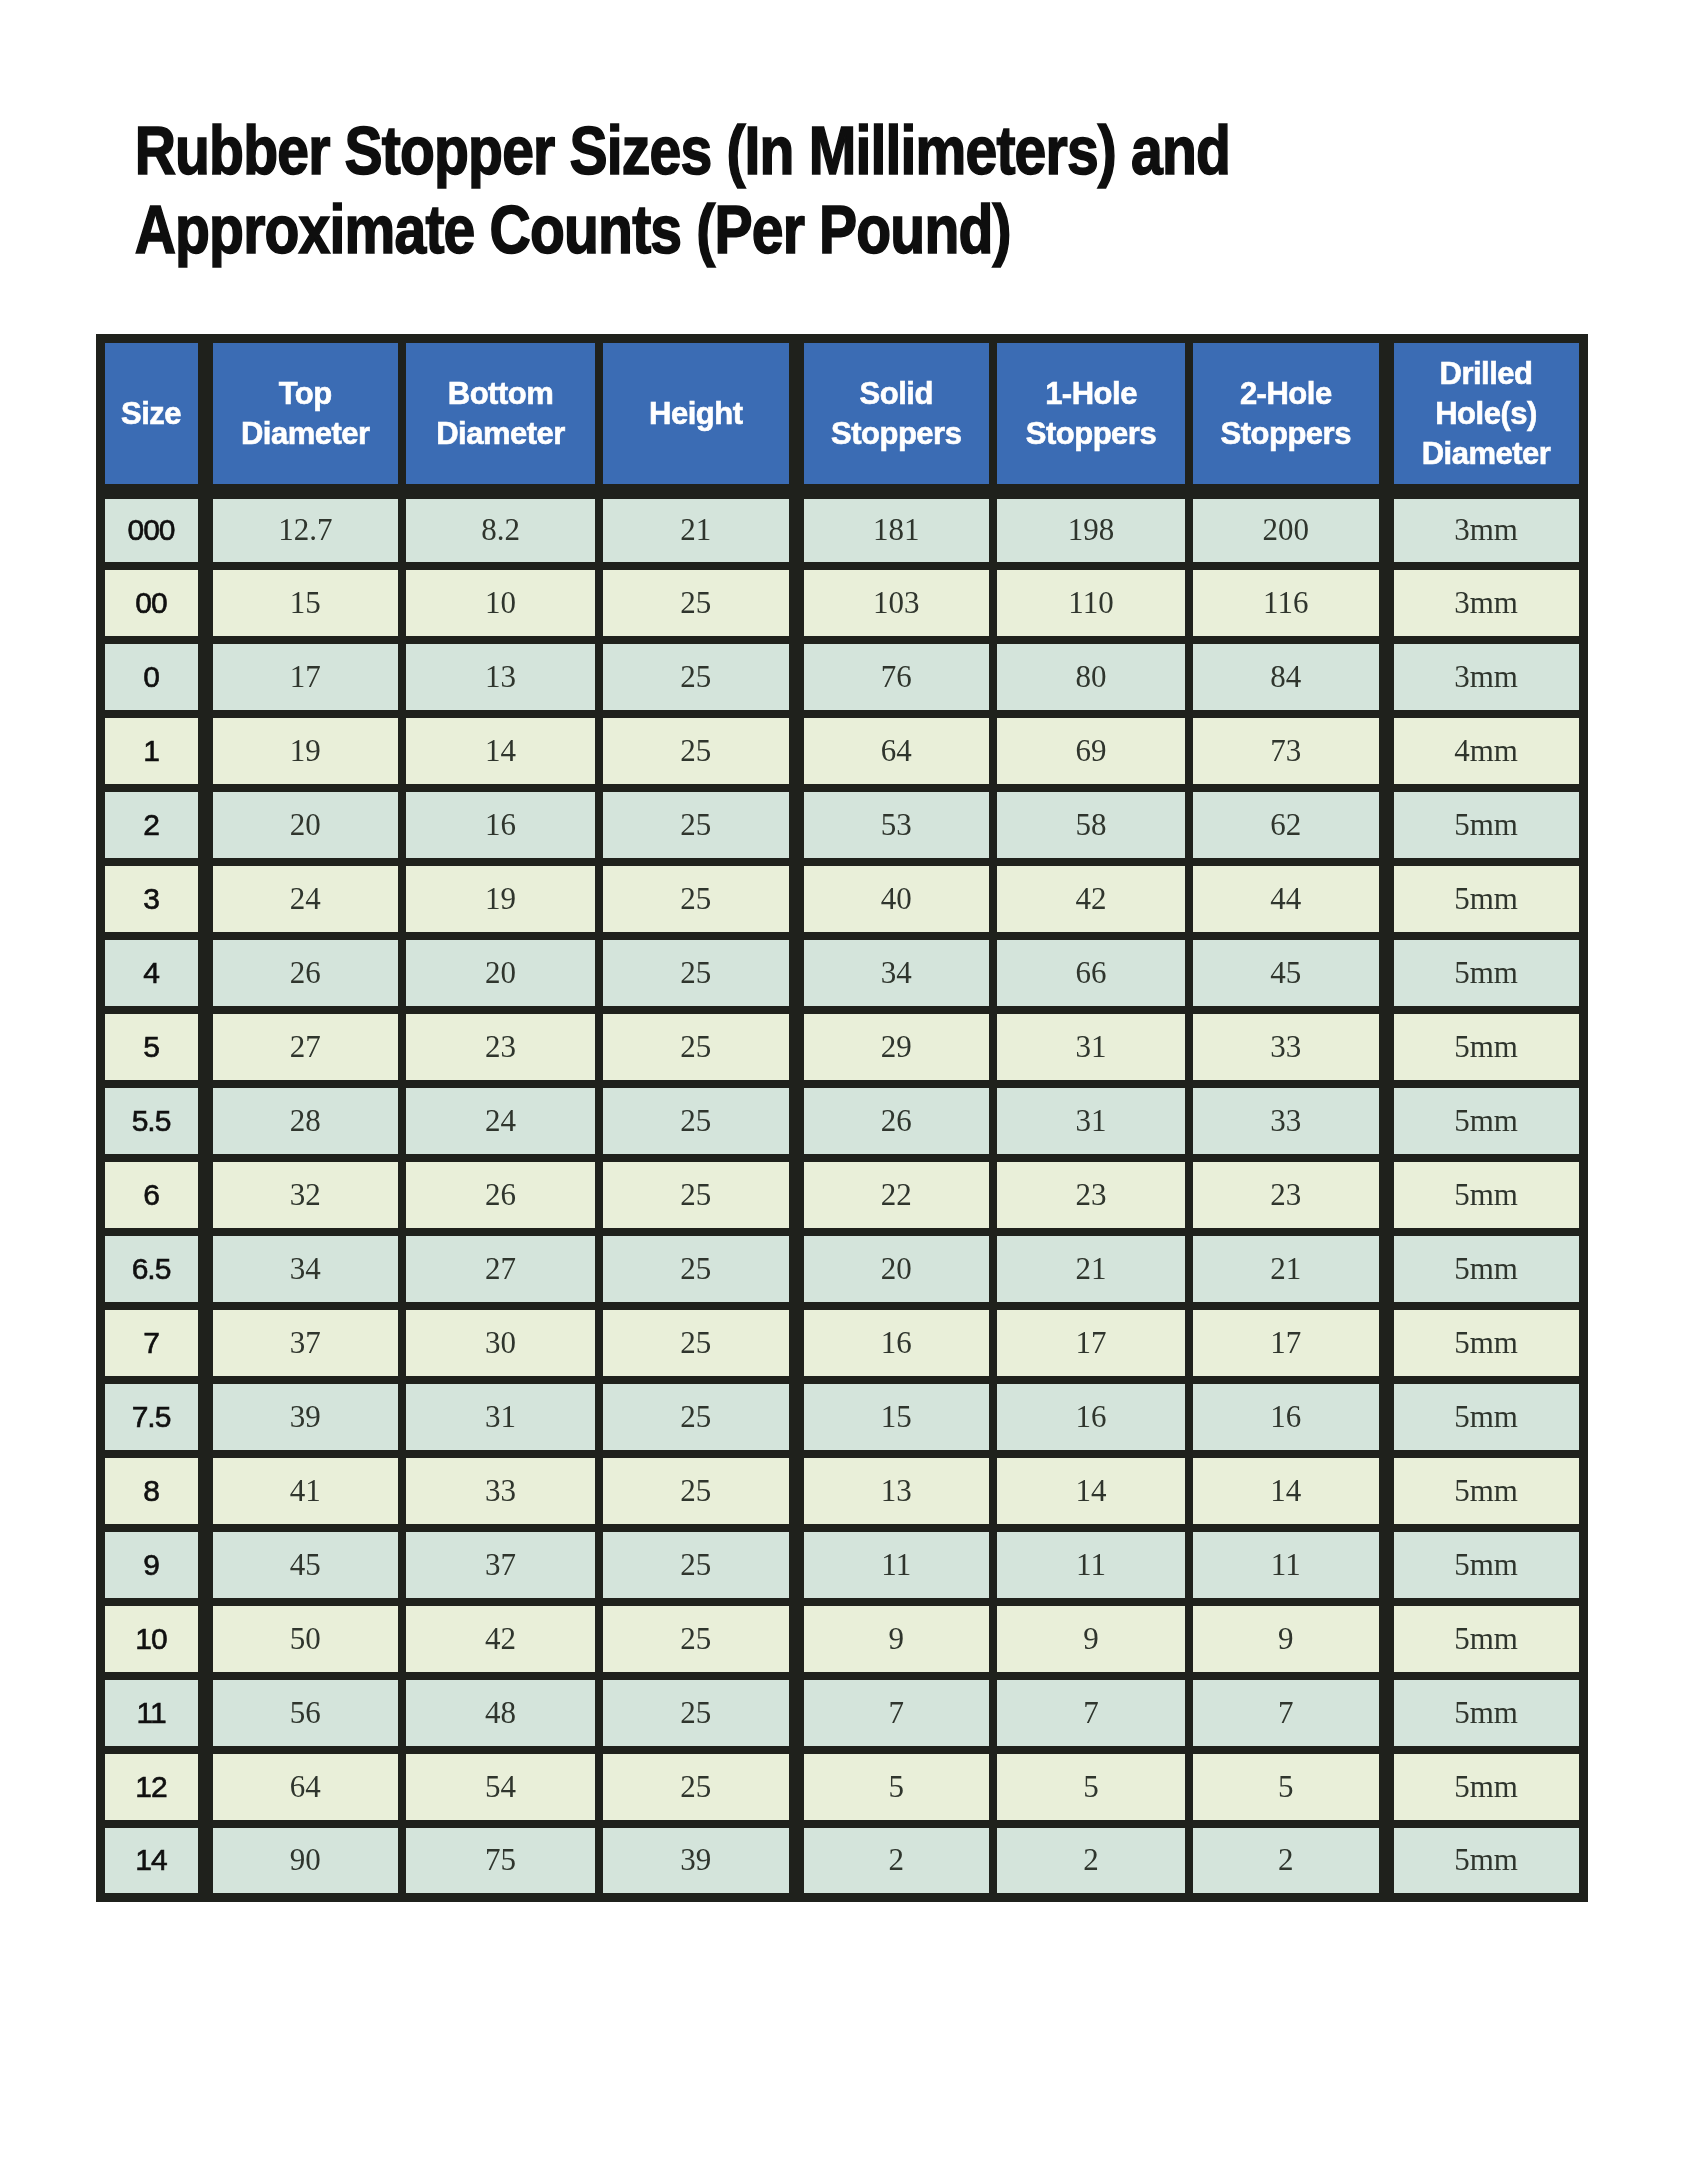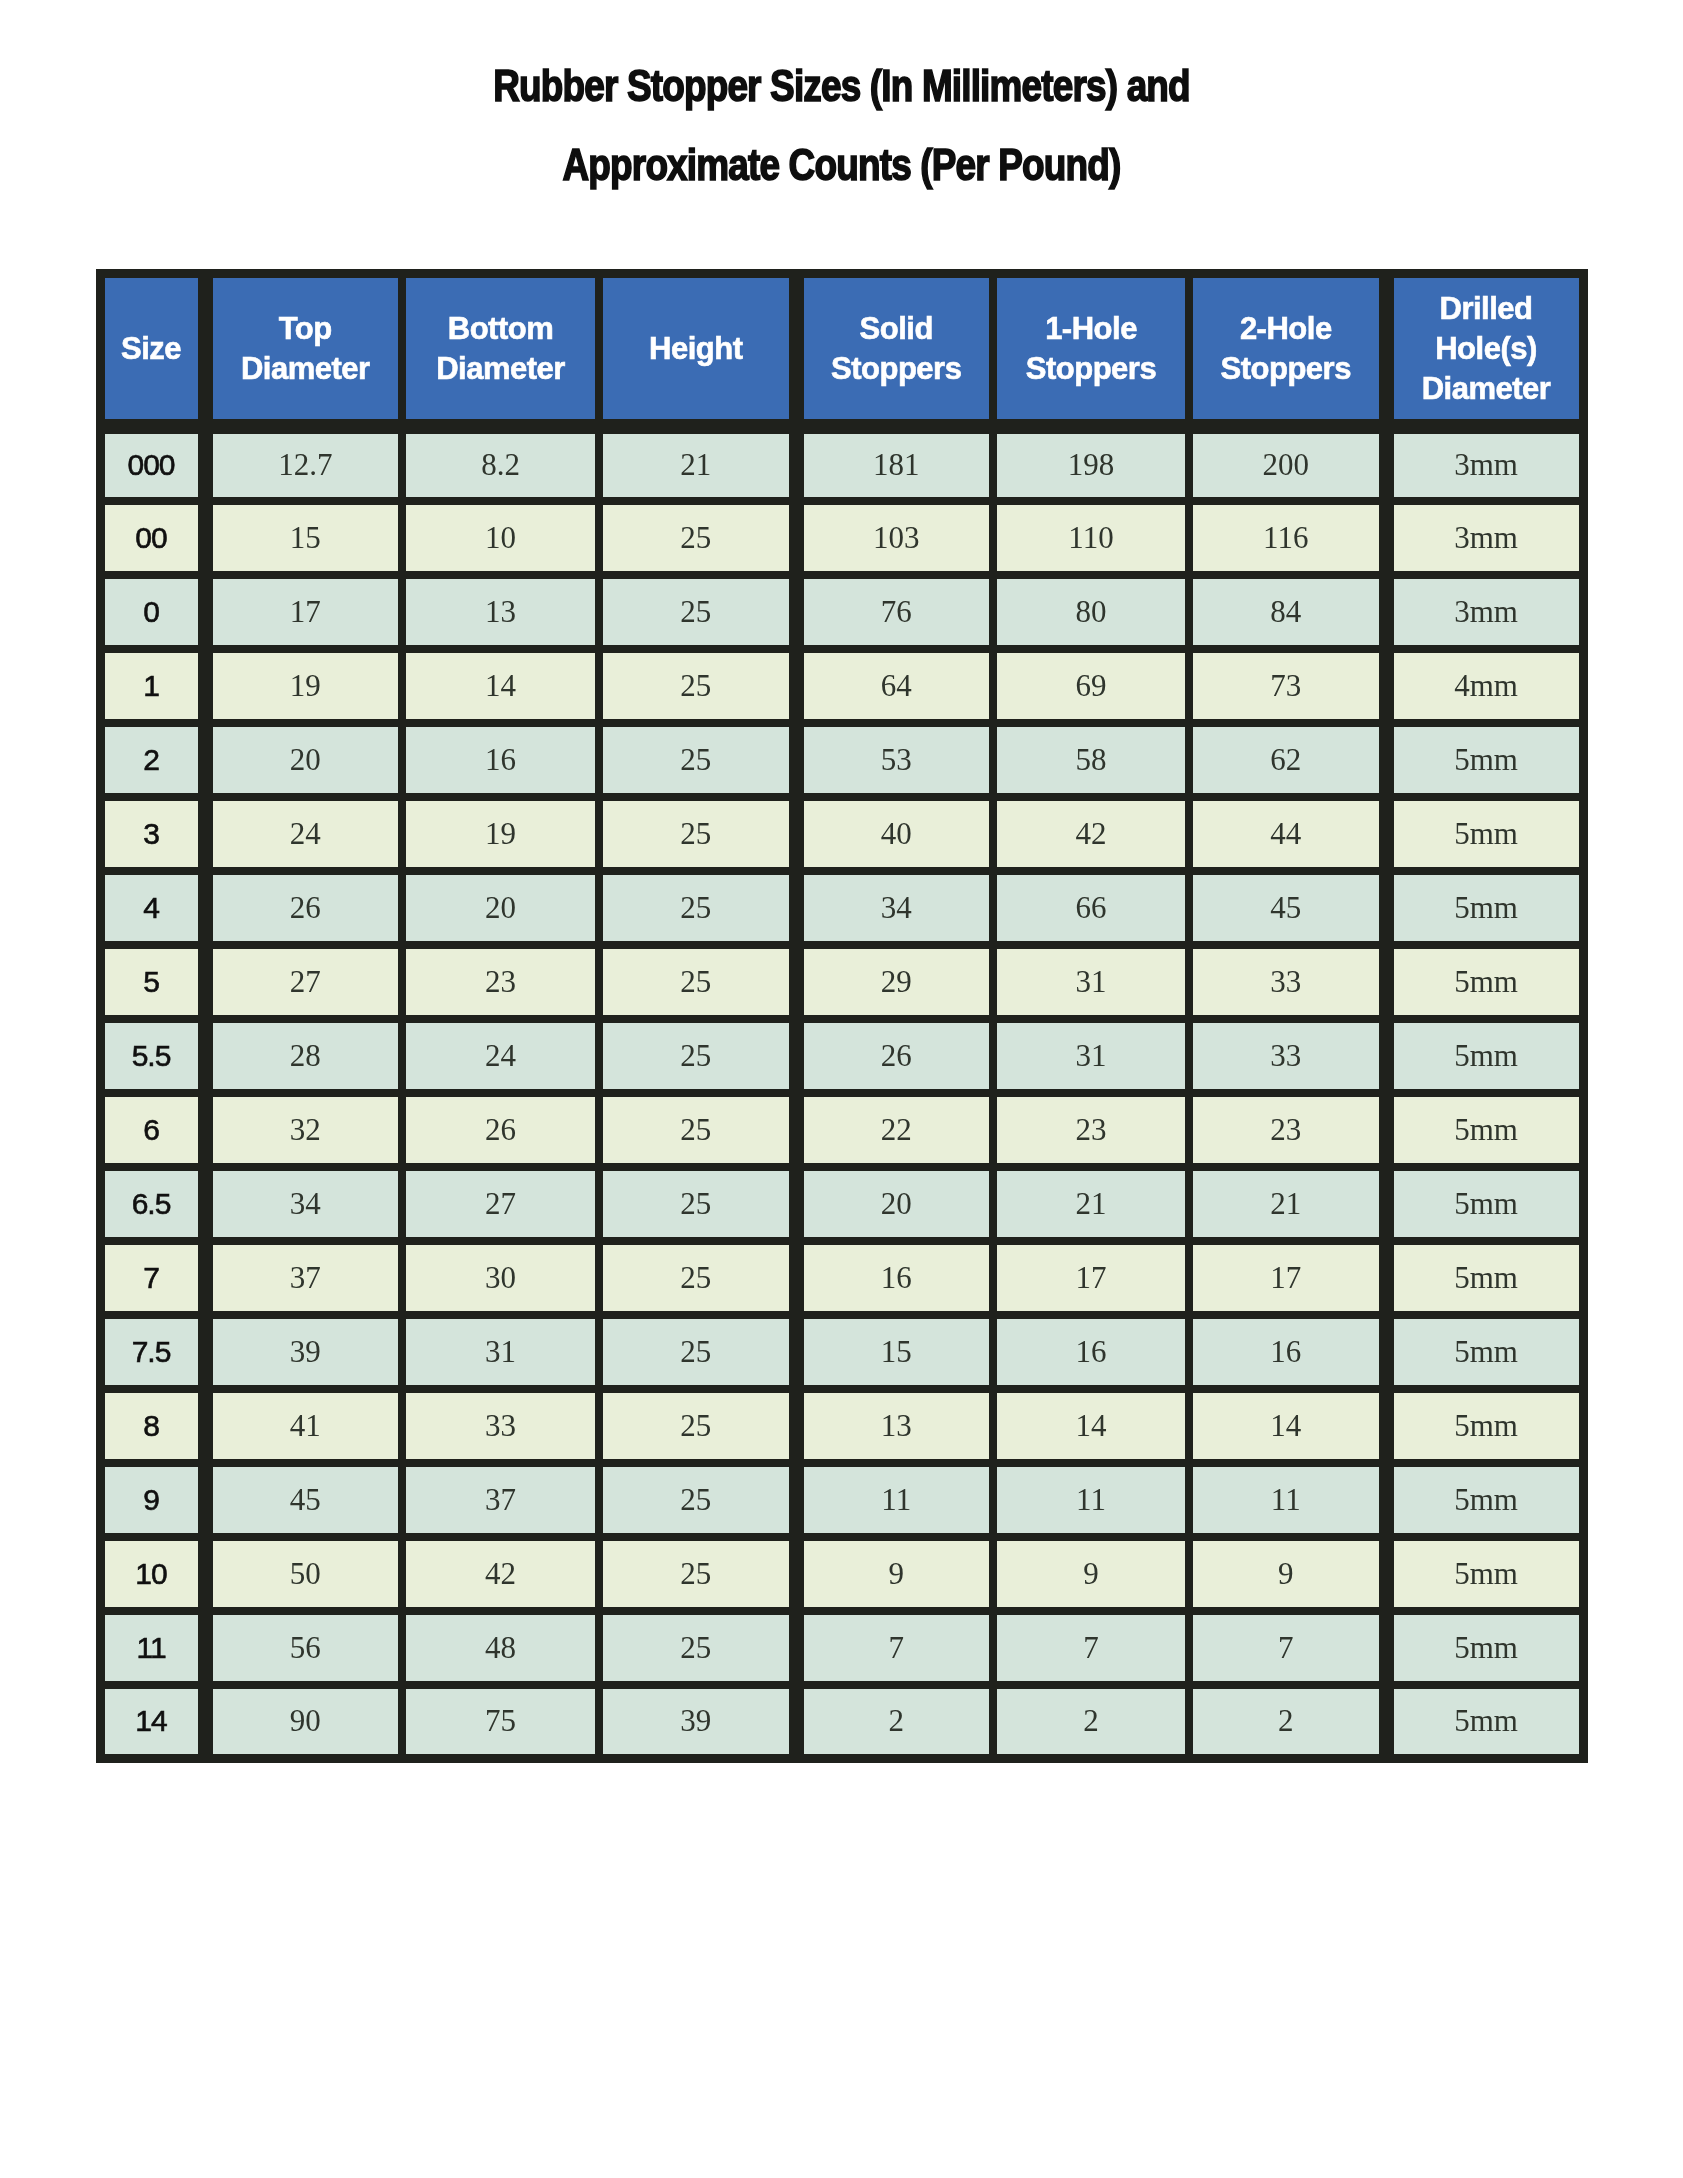--- a/index.html
+++ b/index.html
@@ -15,25 +15,24 @@
   html,body{margin:0;padding:0;}
   body{
     width:1683px;height:2178px;
     background:#ffffff;
     font-family:"Liberation Sans",sans-serif;
     overflow:hidden;
   }
   .page{width:1683px;height:2178px;position:relative;}
 
   .title{
-    margin:46px 0 0 0;
-    text-align:center;
+    margin:111px 0 0 0;
     color:var(--title-text);
     font-weight:700;
-    font-size:44px;
+    font-size:68px;
     line-height:79px;
     letter-spacing:-1px;
   }
   .title .title-line{
     display:block;
     transform:scaleX(0.84);
     transform-origin:50% 50%;
     -webkit-text-stroke:1.6px var(--title-text);
   }
 
@@ -283,20 +282,30 @@
         <tr class="row-green">
           <td class="size-cell">11</td>
           <td>56</td>
           <td>48</td>
           <td>25</td>
           <td>7</td>
           <td>7</td>
           <td>7</td>
           <td>5mm</td>
         </tr>
+        <tr class="row-cream">
+          <td class="size-cell">12</td>
+          <td>64</td>
+          <td>54</td>
+          <td>25</td>
+          <td>5</td>
+          <td>5</td>
+          <td>5</td>
+          <td>5mm</td>
+        </tr>
         <tr class="row-green">
           <td class="size-cell">14</td>
           <td>90</td>
           <td>75</td>
           <td>39</td>
           <td>2</td>
           <td>2</td>
           <td>2</td>
           <td>5mm</td>
         </tr>

